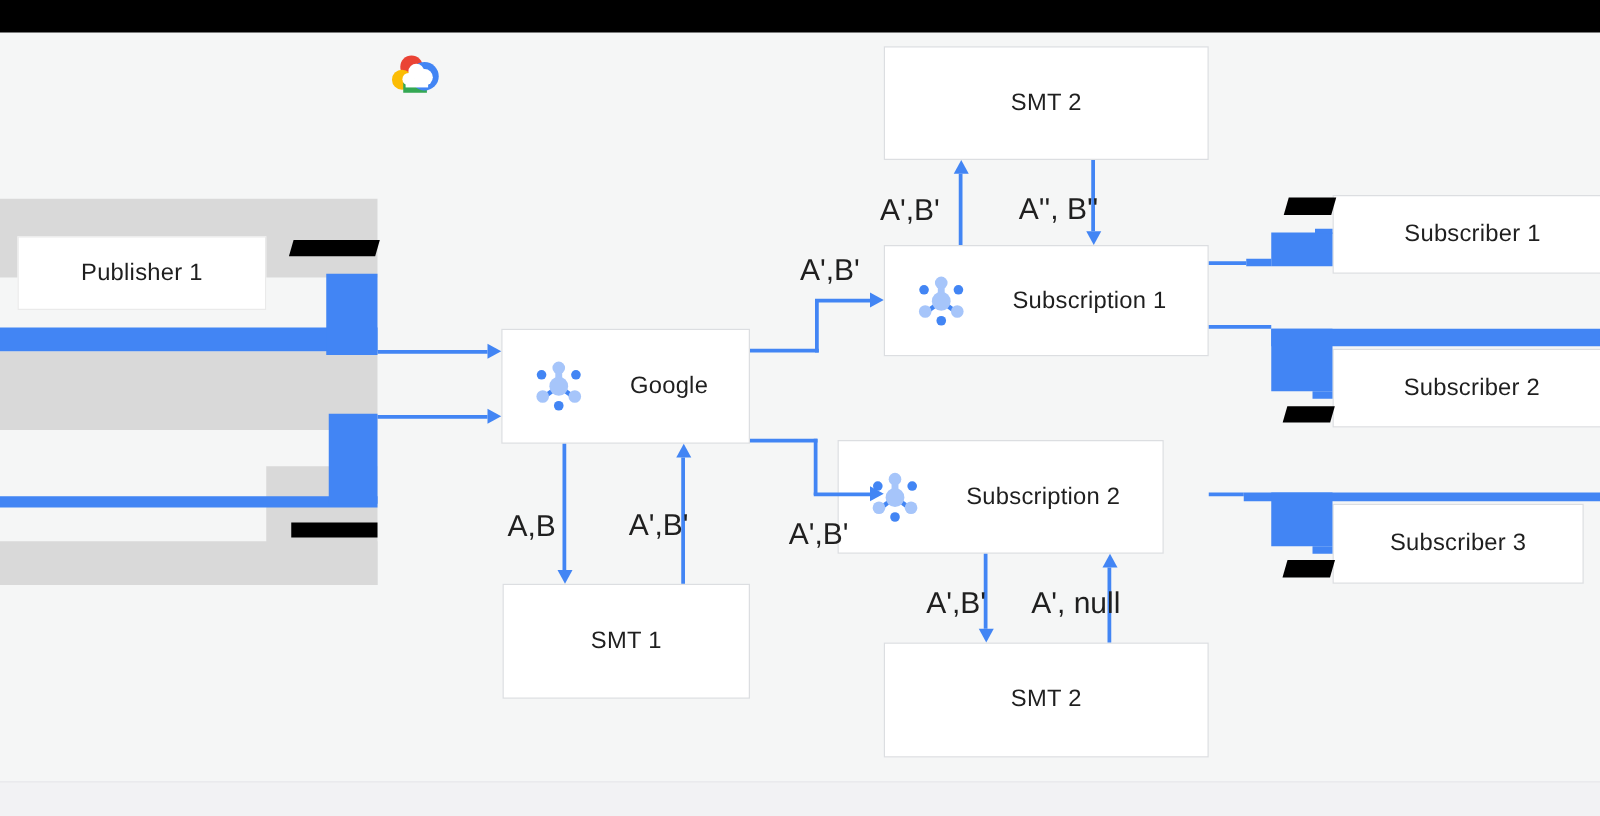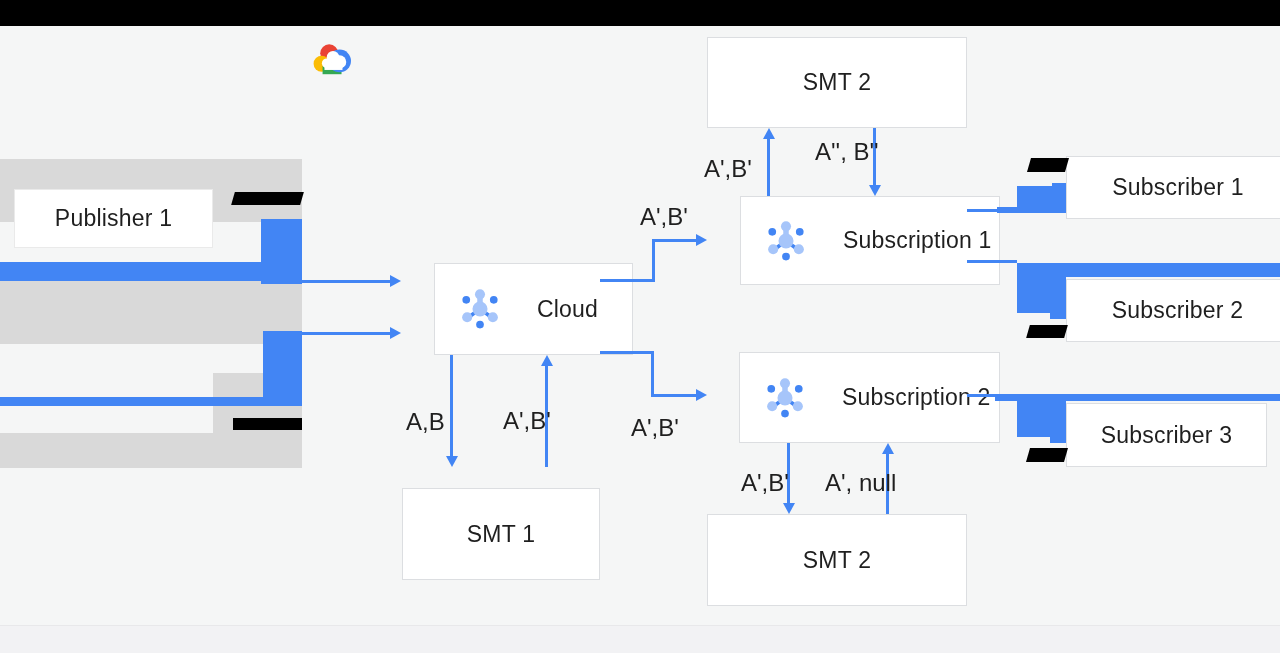--- a/index.html
+++ b/index.html
@@ -9,22 +9,22 @@
   .topbar{left:0;top:0;width:1280px;height:26px;background:#000;}
   .bottomstrip{left:0;top:625px;width:1280px;height:28px;background:#f2f2f4;border-top:1px solid #e8e8ea;}
   
   .band{background:#d9d9d9;}
   .bluebar{background:#4285f4;}
   .blackbar{background:#000;}
   .skew{transform:skewX(-16deg);}
   
   .box{background:#fff;border:1px solid #dcdee1;box-sizing:border-box;display:flex;align-items:center;justify-content:center;}
   .box.lite{border-color:#eaeaea;}
-  .box .lbl{font-size:23px;letter-spacing:.2px;}
-  .box.iconic{justify-content:flex-start;padding-left:23px;margin-left:33px;}
+  .box .lbl{font-size:19px;letter-spacing:.2px;}
+  .box.iconic{justify-content:flex-start;padding-left:23px;}
   .box.iconic .lbl{margin-left:35px;}
   
   .hline{height:3px;background:#4285f4;}
   .vline{width:3px;background:#4285f4;}
   .ah{width:0;height:0;}
   .ah.r{border-top:6px solid transparent;border-bottom:6px solid transparent;border-left:11px solid #4285f4;}
   .ah.u{border-left:6px solid transparent;border-right:6px solid transparent;border-bottom:11px solid #4285f4;}
   .ah.d{border-left:6px solid transparent;border-right:6px solid transparent;border-top:11px solid #4285f4;}
   .elabel{font-size:24px;white-space:nowrap;}
   
@@ -73,24 +73,24 @@
       <line x1="24" y1="24" x2="13" y2="32" stroke="#4285f4" stroke-width="4"></line>
       <line x1="24" y1="24" x2="35" y2="32" stroke="#4285f4" stroke-width="4"></line>
       <circle cx="24" cy="8" r="5.5" fill="#a6c5fa"></circle>
       <circle cx="9" cy="14" r="4.2" fill="#4285f4"></circle>
       <circle cx="39" cy="14" r="4.2" fill="#4285f4"></circle>
       <circle cx="24" cy="24" r="8.2" fill="#a6c5fa"></circle>
       <circle cx="10" cy="33" r="5.5" fill="#a6c5fa"></circle>
       <circle cx="38" cy="33" r="5.5" fill="#a6c5fa"></circle>
       <circle cx="24" cy="41" r="4.2" fill="#4285f4"></circle>
     </svg>
-    <span class="lbl">Cloud</span>
-  </div>
-
-  <div class="abs box" style="left:402px;top:467px;width:198px;height:92px;margin-top:21px;">
+    <span class="lbl">Google</span>
+  </div>
+
+  <div class="abs box" style="left:402px;top:467px;width:198px;height:92px;">
     <span class="lbl">SMT 1</span>
   </div>
 
   <div class="abs box" style="left:707px;top:37px;width:260px;height:91px;">
     <span class="lbl">SMT 2</span>
   </div>
 
   <div class="abs box iconic" style="left:707px;top:196px;width:260px;height:89px;">
     <svg width="44" height="44" viewBox="0 0 48 48">
       <line x1="24" y1="24" x2="24" y2="10" stroke="#a6c5fa" stroke-width="6"></line>
@@ -100,21 +100,21 @@
       <circle cx="9" cy="14" r="4.2" fill="#4285f4"></circle>
       <circle cx="39" cy="14" r="4.2" fill="#4285f4"></circle>
       <circle cx="24" cy="24" r="8.2" fill="#a6c5fa"></circle>
       <circle cx="10" cy="33" r="5.5" fill="#a6c5fa"></circle>
       <circle cx="38" cy="33" r="5.5" fill="#a6c5fa"></circle>
       <circle cx="24" cy="41" r="4.2" fill="#4285f4"></circle>
     </svg>
     <span class="lbl">Subscription 1</span>
   </div>
 
-  <div class="abs box iconic" style="left:706px;top:352px;width:261px;height:91px;">
+  <div class="abs box iconic" style="left:670px;top:352px;width:261px;height:91px;">
     <svg width="44" height="44" viewBox="0 0 48 48">
       <line x1="24" y1="24" x2="24" y2="10" stroke="#a6c5fa" stroke-width="6"></line>
       <line x1="24" y1="24" x2="13" y2="32" stroke="#4285f4" stroke-width="4"></line>
       <line x1="24" y1="24" x2="35" y2="32" stroke="#4285f4" stroke-width="4"></line>
       <circle cx="24" cy="8" r="5.5" fill="#a6c5fa"></circle>
       <circle cx="9" cy="14" r="4.2" fill="#4285f4"></circle>
       <circle cx="39" cy="14" r="4.2" fill="#4285f4"></circle>
       <circle cx="24" cy="24" r="8.2" fill="#a6c5fa"></circle>
       <circle cx="10" cy="33" r="5.5" fill="#a6c5fa"></circle>
       <circle cx="38" cy="33" r="5.5" fill="#a6c5fa"></circle>
@@ -183,19 +183,19 @@
   <div class="abs bluebar" style="left:995px;top:394px;width:285px;height:7px;"></div>
   <div class="abs bluebar" style="left:1017px;top:394px;width:49px;height:43px;"></div>
   <div class="abs bluebar" style="left:1050px;top:437px;width:16px;height:6px;"></div>
   <div class="abs blackbar skew" style="left:1028px;top:448px;width:38px;height:14px;"></div>
 
   <div class="abs elabel" style="left:640px;top:203px;">A',B'</div>
   <div class="abs elabel" style="left:406px;top:408px;text-align:right;">A,B</div>
   <div class="abs elabel" style="left:503px;top:407px;">A',B'</div>
   <div class="abs elabel" style="left:631px;top:414px;">A',B'</div>
   <div class="abs elabel" style="left:704px;top:155px;">A',B'</div>
-  <div class="abs elabel" style="left:815px;top:138px;">A'', B''</div>
+  <div class="abs elabel" style="left:815px;top:154px;">A'', B''</div>
   <div class="abs elabel" style="left:741px;top:469px;">A',B'</div>
   <div class="abs elabel" style="left:825px;top:469px;">A', null</div>
 
   <div class="abs bottomstrip"></div>
 
 </div>
 
 </body></html>

